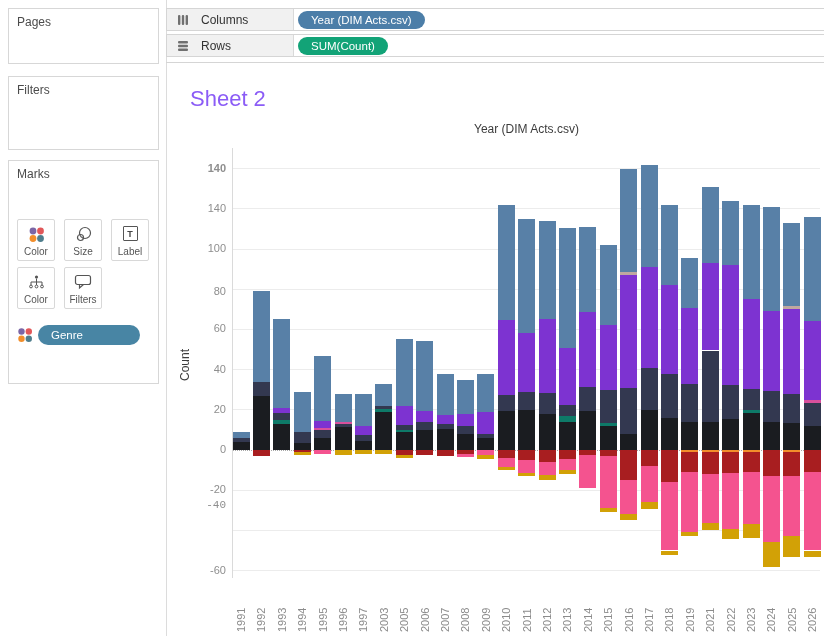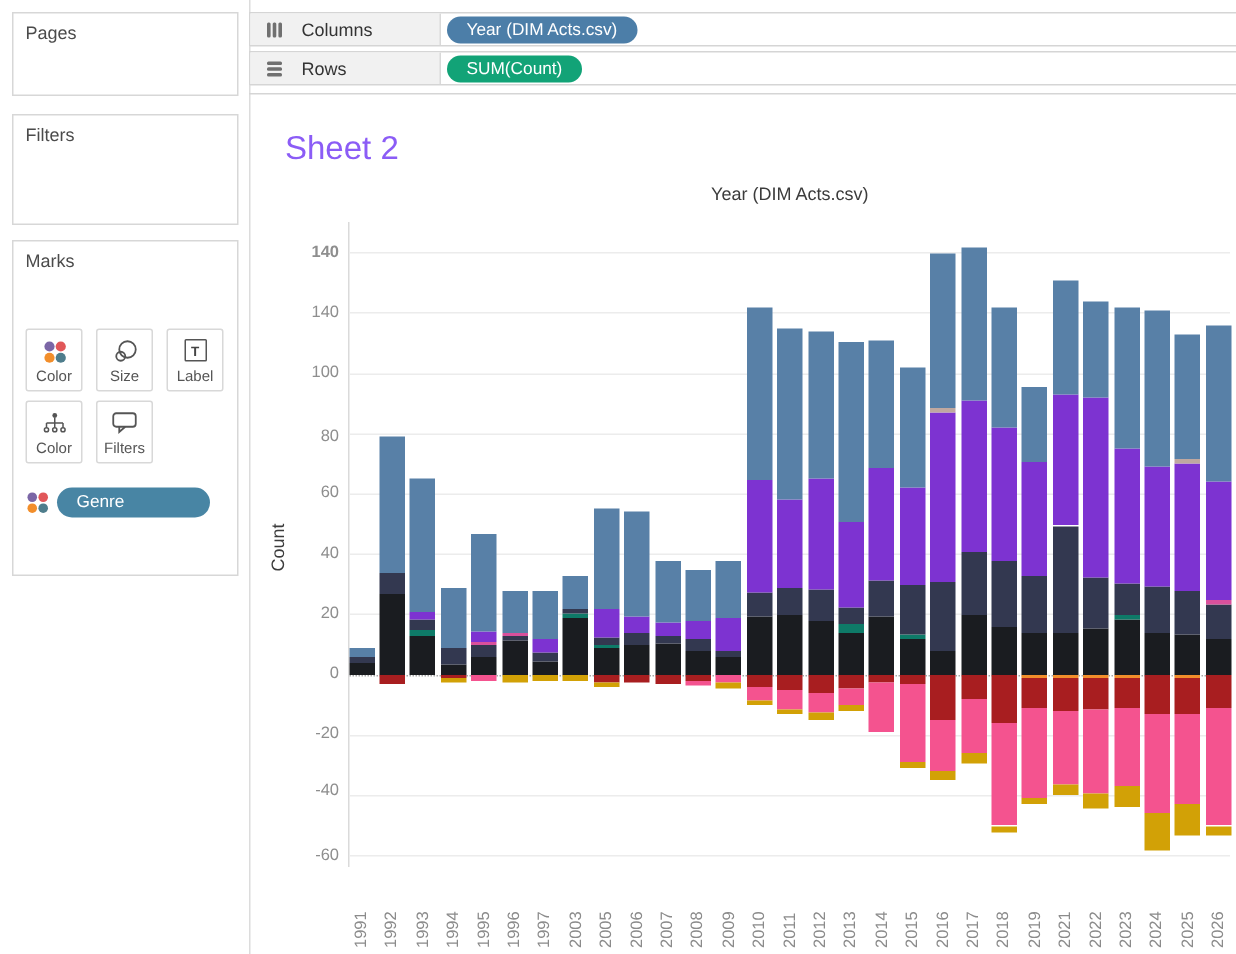--- a/index.html
+++ b/index.html
@@ -192,21 +192,21 @@
       <div class="gridline" style="top: 328.9px;"></div>
       <div class="ytick" style="top: 322.4px; left: 186px;">60</div>
       <div class="gridline" style="top: 369.1px;"></div>
       <div class="ytick" style="top: 362.6px; left: 186px;">40</div>
       <div class="gridline" style="top: 409.3px;"></div>
       <div class="ytick" style="top: 402.8px; left: 186px;">20</div>
       <div class="ytick" style="top: 443px; left: 186px;">0</div>
       <div class="gridline" style="top: 489.7px;"></div>
       <div class="ytick" style="top: 483.2px; left: 186px;">-20</div>
       <div class="gridline" style="top: 529.9px;"></div>
-      <div class="ytick" style="top: 521px; left: 186px;">-40</div>
+      <div class="ytick" style="top: 499px; left: 186px; font-family: Liberation Mono, monospace;">-40</div>
       <div class="gridline" style="top: 570.1px;"></div>
       <div class="ytick" style="top: 563.6px; left: 186px;">-60</div>
       <div class="zeroline" style="top: 450px;"></div>
       <div class="seg" style="left: 232.5px; top: 441.96px; height: 8.04px; background: rgb(26, 28, 32);"></div>
       <div class="seg" style="left: 232.5px; top: 437.94px; height: 4.02px; background: rgb(51, 56, 80);"></div>
       <div class="seg" style="left: 232.5px; top: 431.91px; height: 6.03px; background: rgb(88, 128, 167);"></div>
       <div class="xtick" style="left: 234px;">
         <span>1991</span>
       </div>
       <div class="seg" style="left: 252.9px; top: 395.73px; height: 54.27px; background: rgb(26, 28, 32);"></div>

